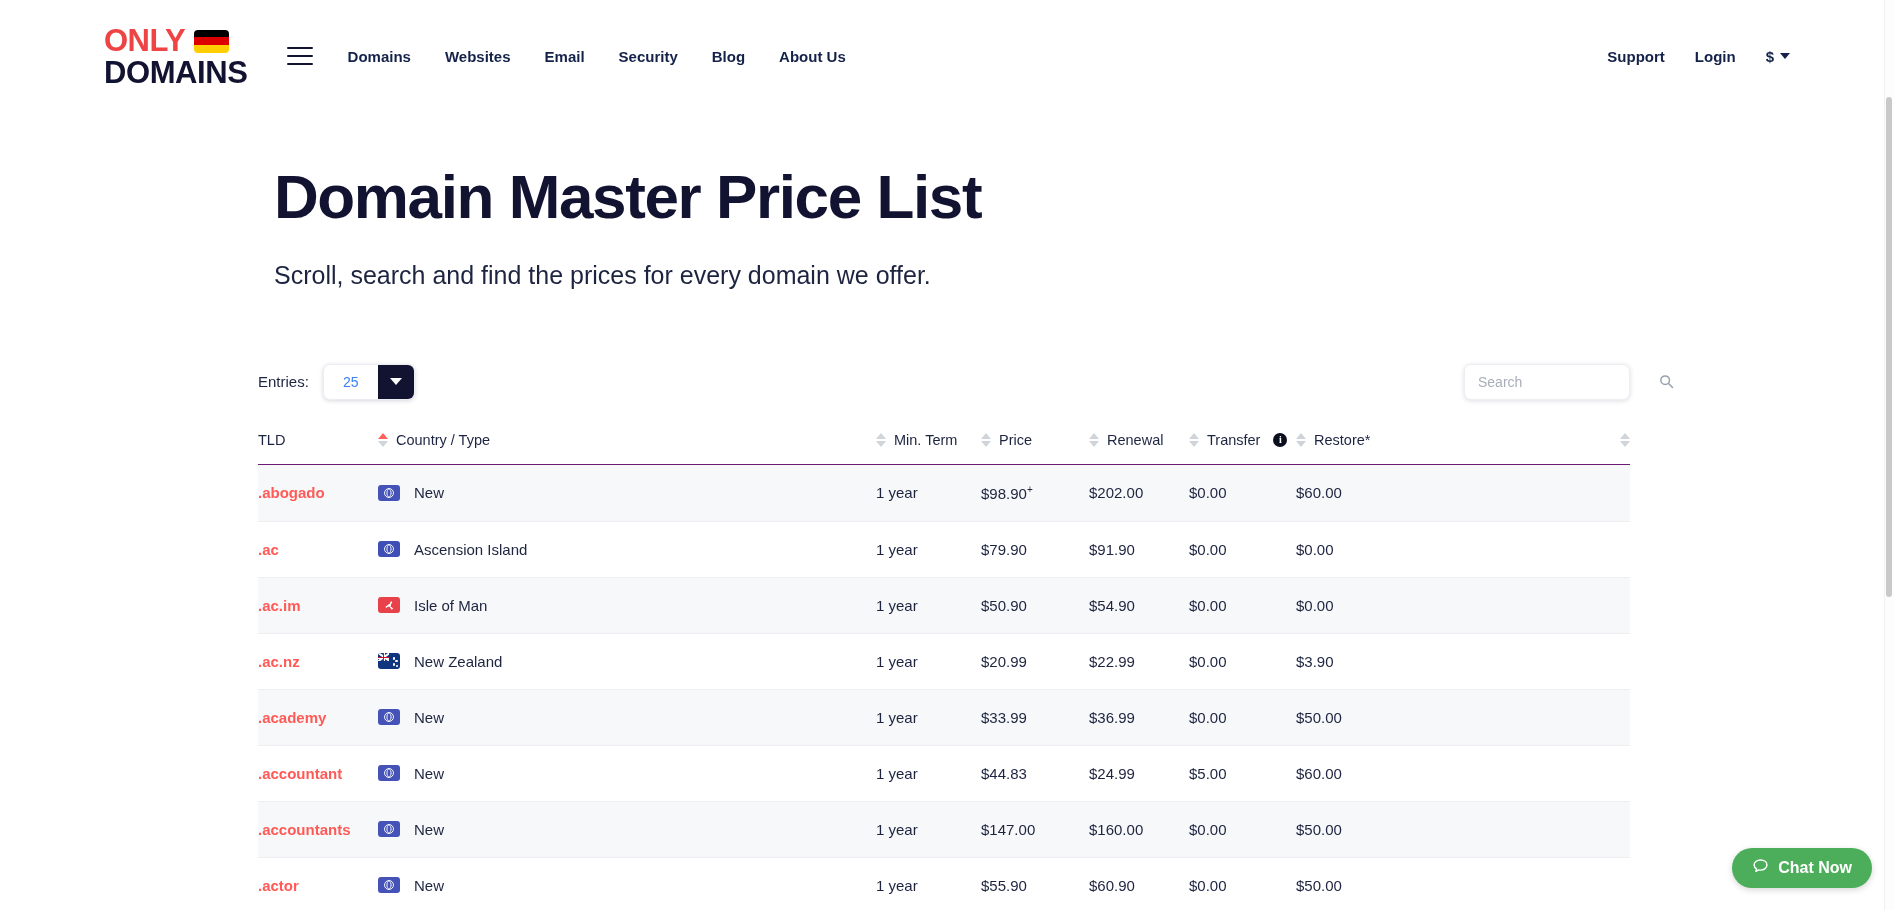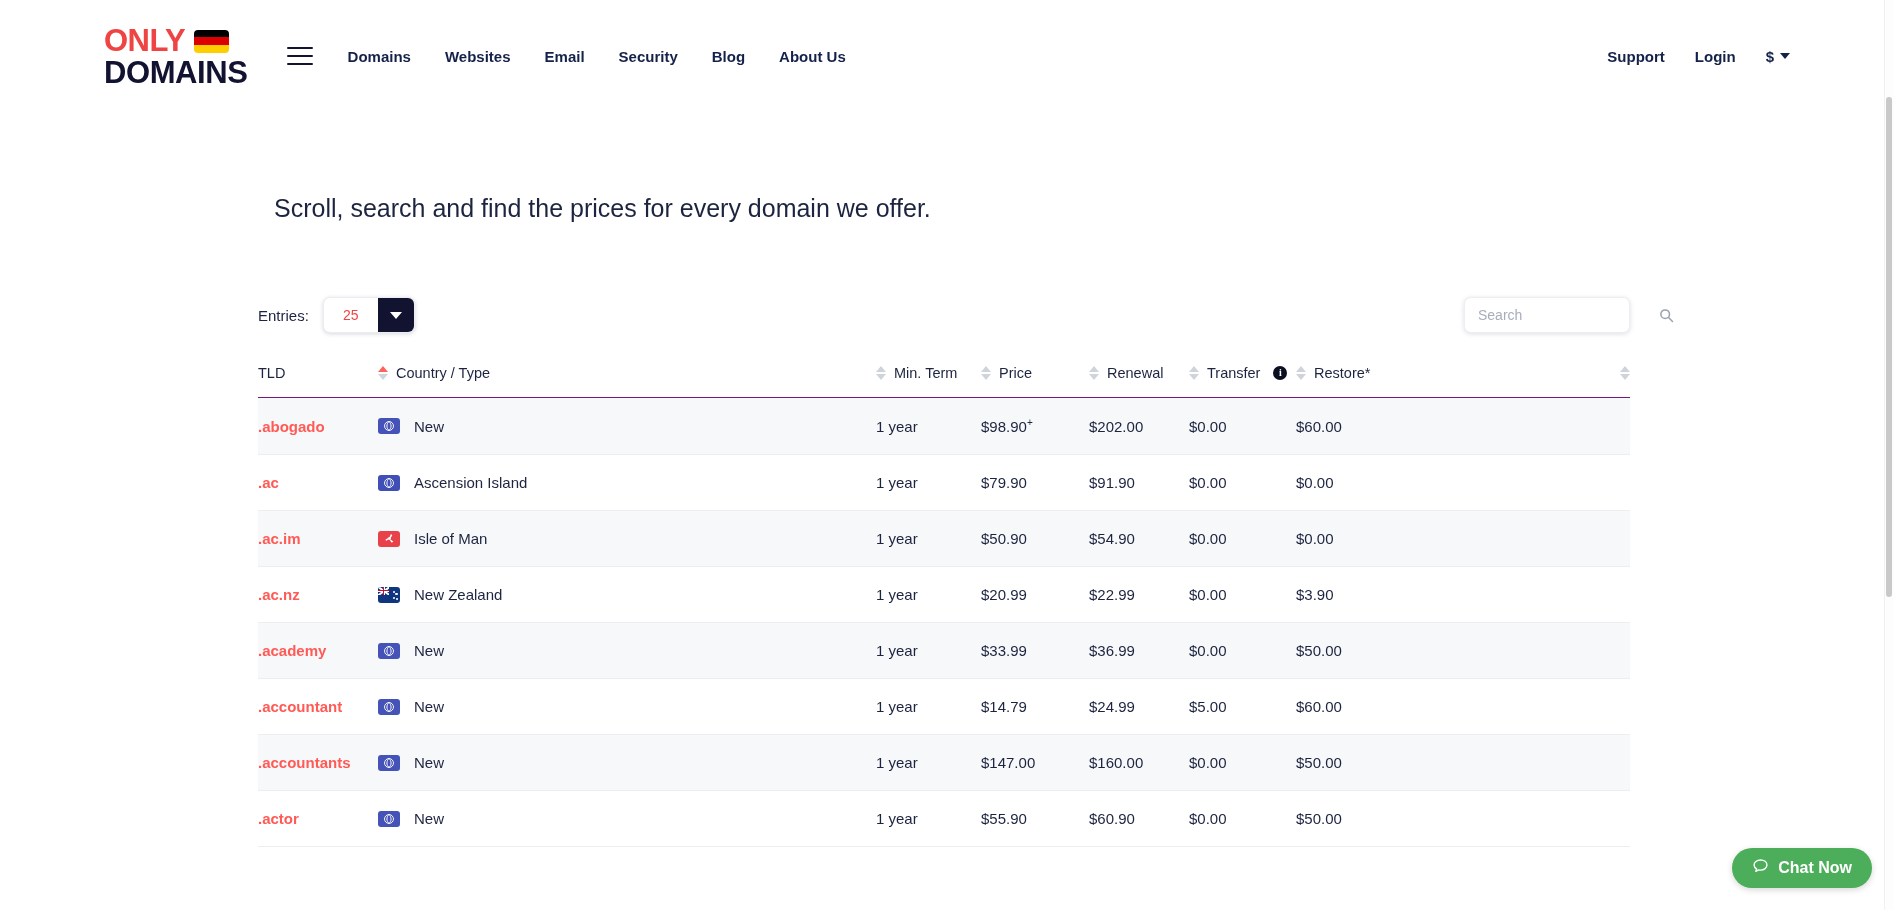--- a/index.html
+++ b/index.html
@@ -110,21 +110,21 @@
     border-radius: 7px;
     overflow: hidden;
     background: #ffffff;
     box-shadow: 0 1px 4px rgba(16,24,64,0.17);
     border: 1px solid #ebedf2;
   }
   .entries-value {
     min-width: 54px;
     display: flex; align-items: center; justify-content: center;
     font-size: 14px;
-    color: #ef4444;
+    color: #3b82f6;
     padding: 0 8px;
   }
   .entries-btn {
     width: 36px;
     background: #121331;
     display: flex; align-items: center; justify-content: center;
     cursor: pointer;
   }
   .entries-btn i {
     width: 0; height: 0;
@@ -303,20 +303,21 @@
     <a href="#">Support</a>
     <a href="#">Login</a>
     <span class="cur">
       <span>$</span>
       <span class="caret-down"></span>
     </span>
   </div>
 </div>
 
 <div class="hero">
+  <h1 class="page-title">Domain Master Price List</h1>
   <p class="page-sub">Scroll, search and find the prices for every domain we offer.</p>
 </div>
 
 <div class="table-area">
  <div class="table-inner">
 
   <div class="controls">
     <div class="entries-group">
       <span class="entries-label">Entries:</span>
       <div class="entries-select">
@@ -529,21 +530,21 @@
                 <span class="flag flag-new">
                   <svg width="12" height="12" viewBox="0 0 14 14" fill="none" stroke="#ffffff" stroke-width="1.1">
                     <circle cx="7" cy="7" r="5.2"></circle>
                     <path d="M7 1.8c-1.6 1.4-2.4 3.2-2.4 5.2S5.4 11.1 7 12.2c1.6-1.1 2.4-3.2 2.4-5.2S8.6 3.2 7 1.8z"></path>
                   </svg>
                 </span>
                 <span>New</span>
               </span>
             </td>
             <td>1 year</td>
-            <td>$14.79</td>
+            <td>$44.83</td>
             <td>$24.99</td>
             <td>$5.00</td>
             <td>$60.00</td>
           </tr>
           <tr class="odd">
             <td class="tld"><a href="#">.accountants</a></td>
             <td>
               <span class="ctype">
                 <span class="flag flag-new">
                   <svg width="12" height="12" viewBox="0 0 14 14" fill="none" stroke="#ffffff" stroke-width="1.1">

